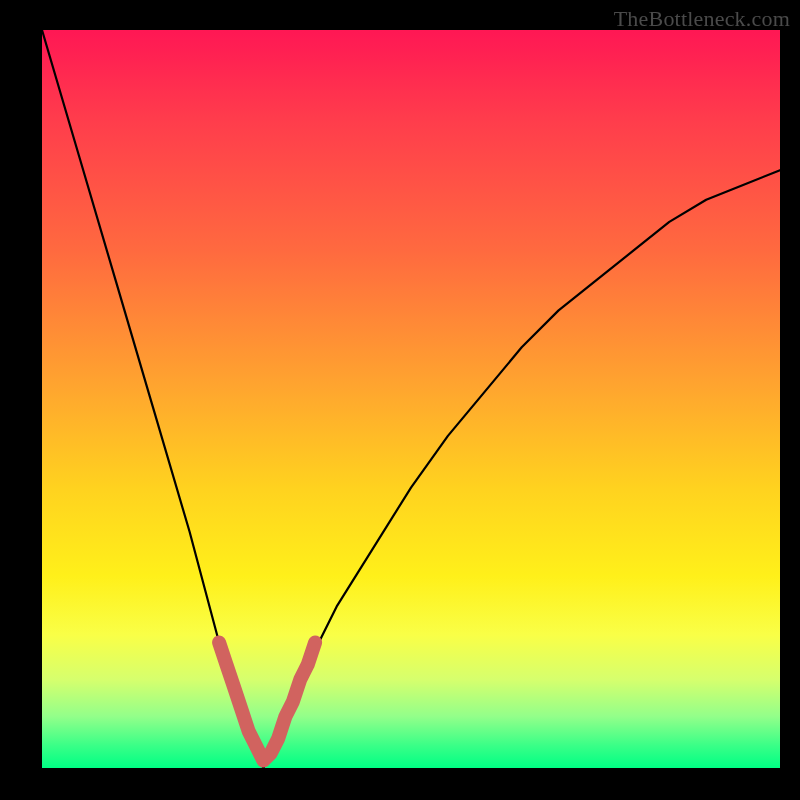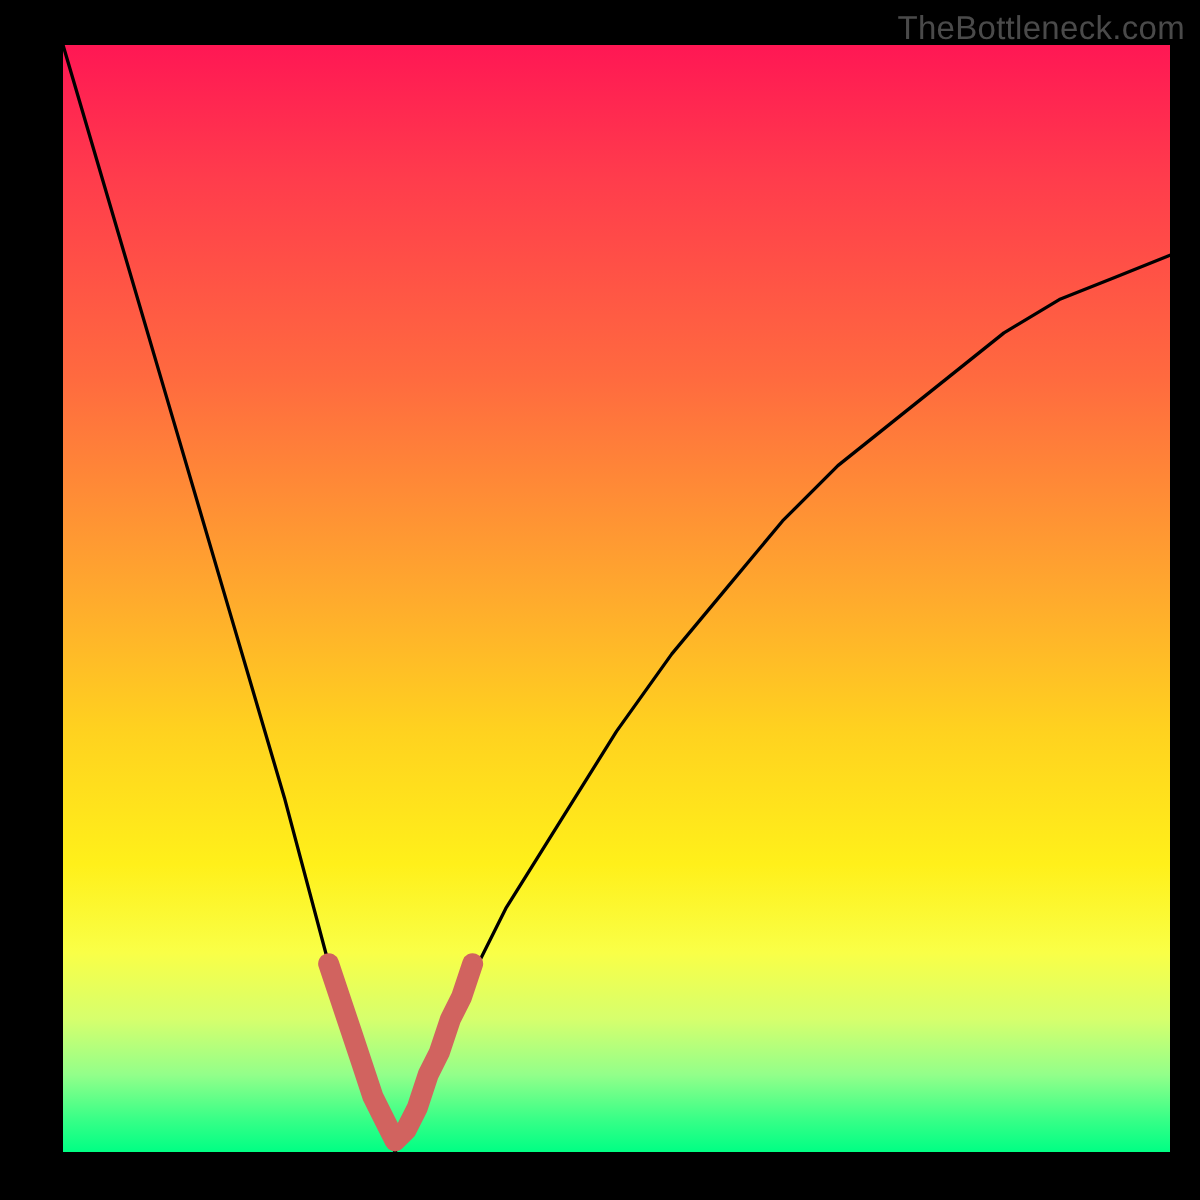--- a/index.html
+++ b/index.html
@@ -9,20 +9,21 @@
     height: 800px;
     background: #000;
     overflow: hidden;
     font-family: Arial, Helvetica, sans-serif;
   }
   .frame {
     position: absolute;
     left: 0; top: 0;
     width: 800px; height: 800px;
     background: #000;
+    font-family: Liberation Serif, serif;
   }
   .plot-area {
     position: absolute;
     left: 42px;
     top: 30px;
     width: 738px;
     height: 738px;
     
     background: linear-gradient(
       to bottom,

